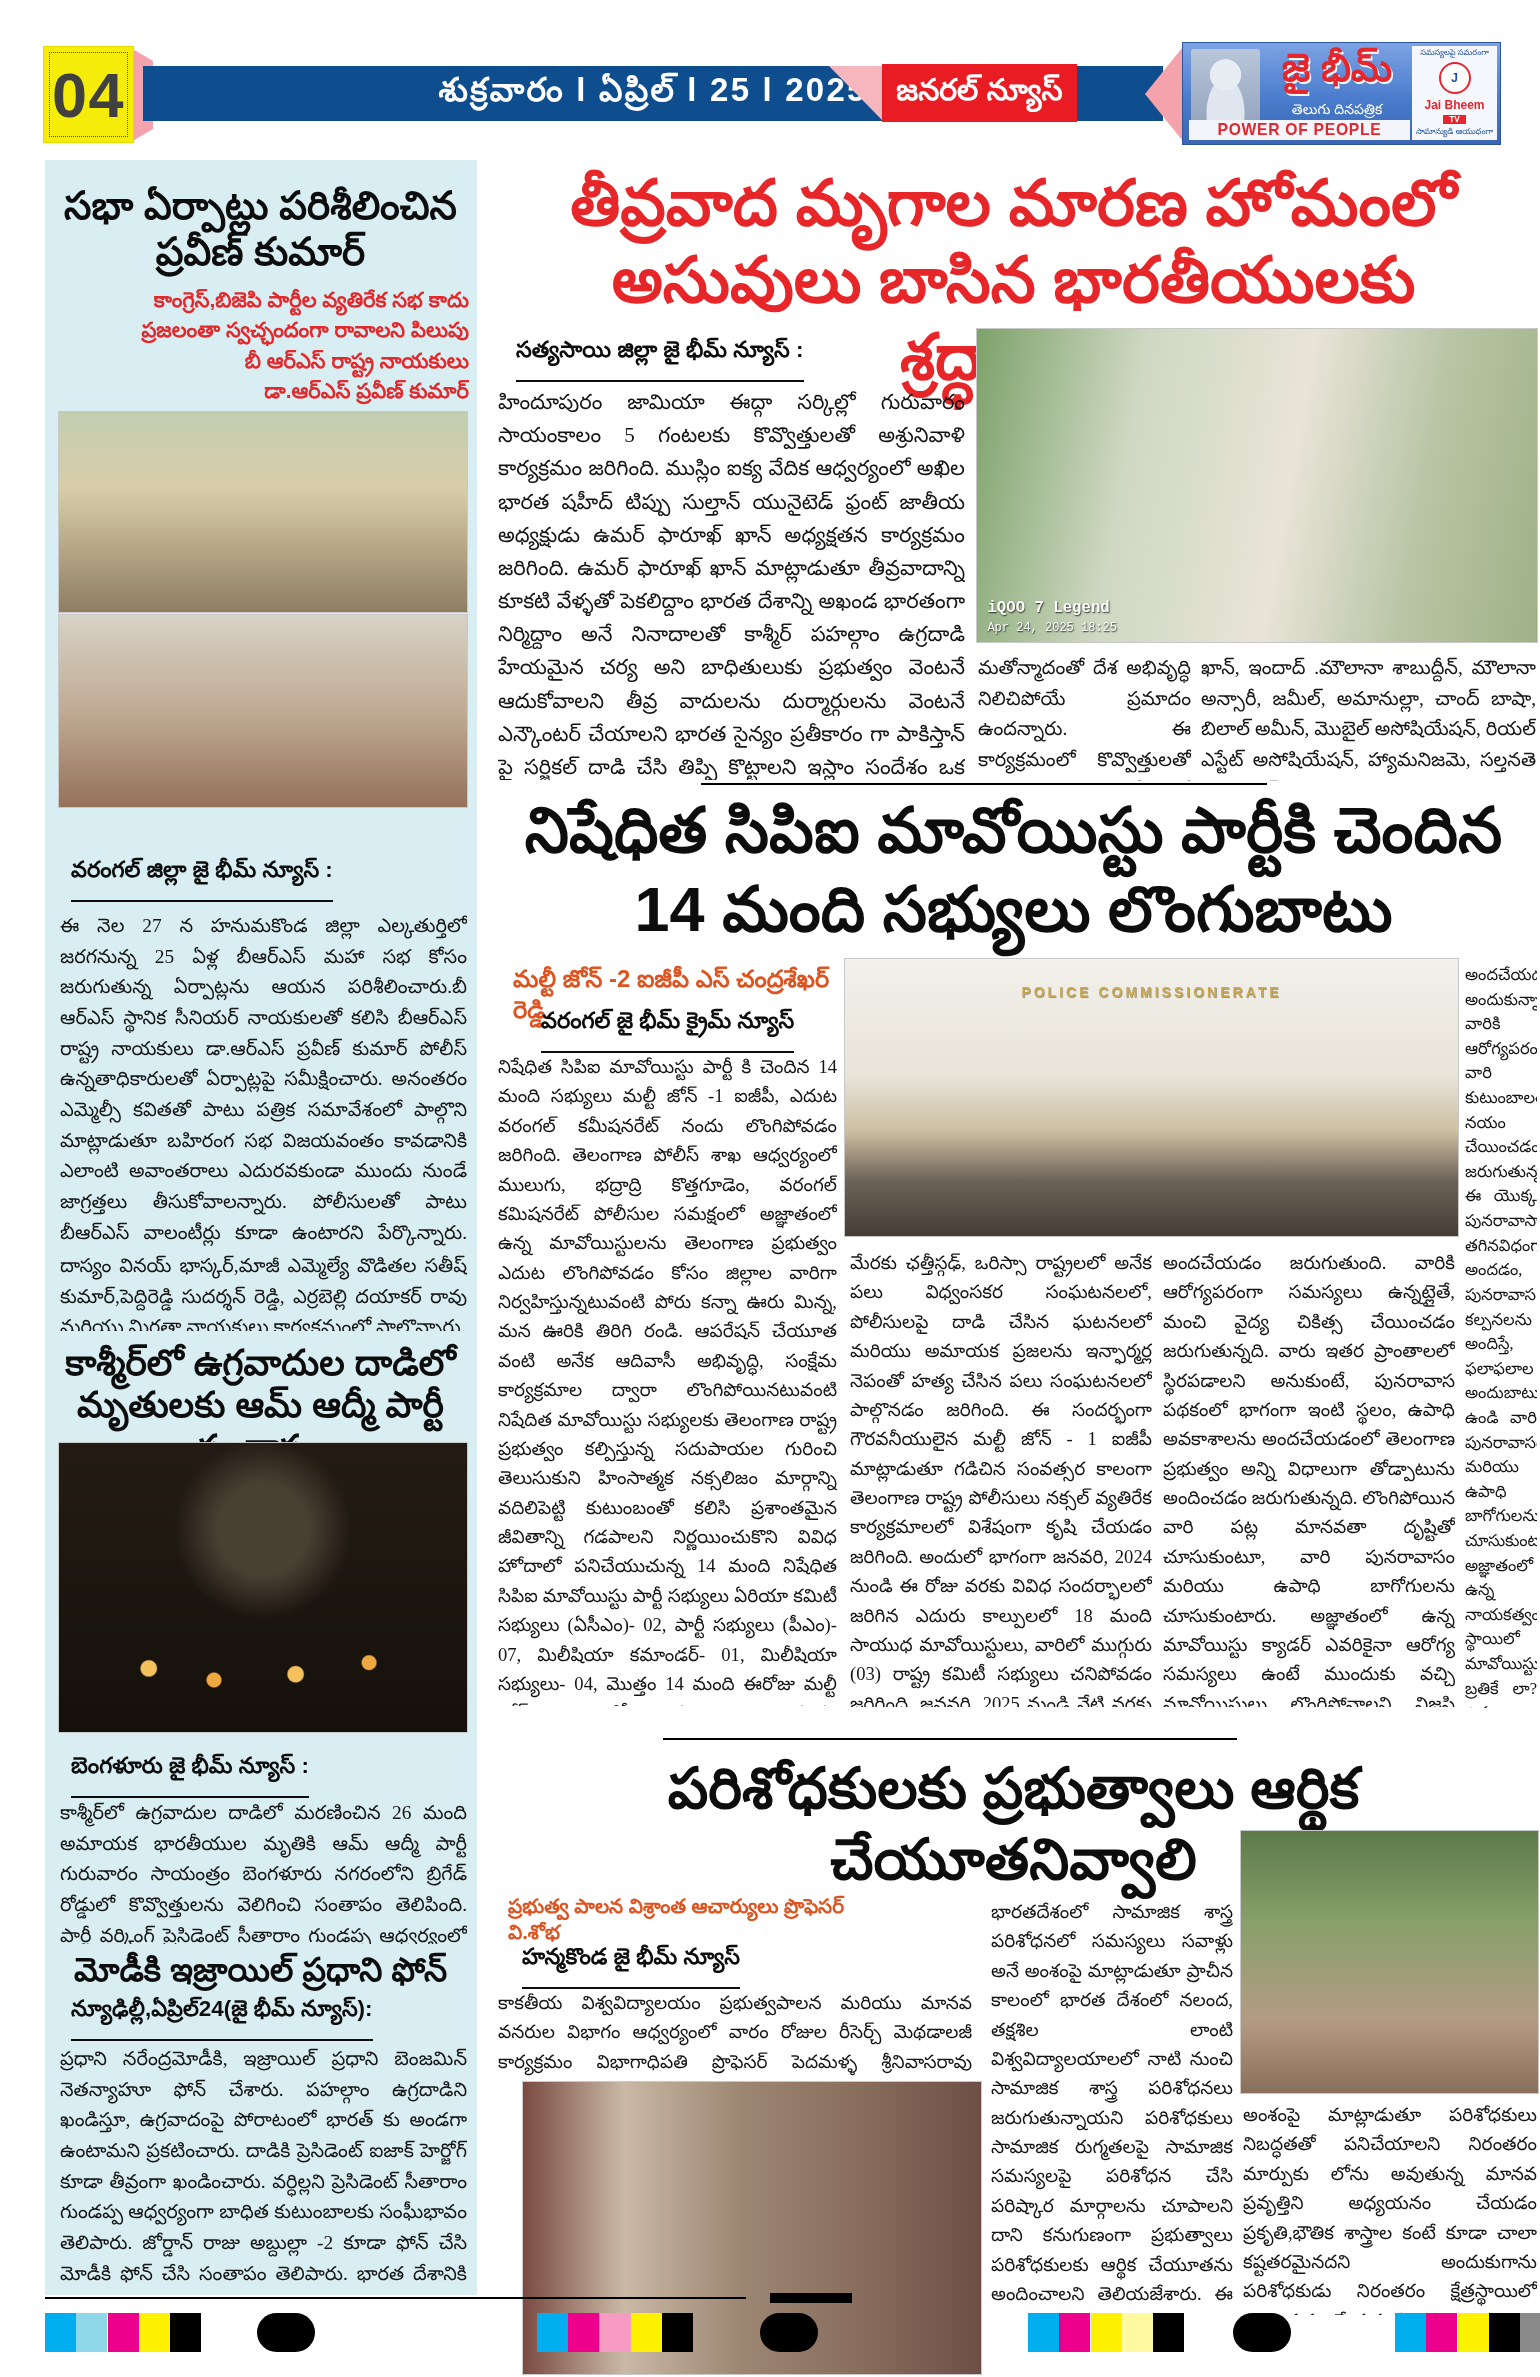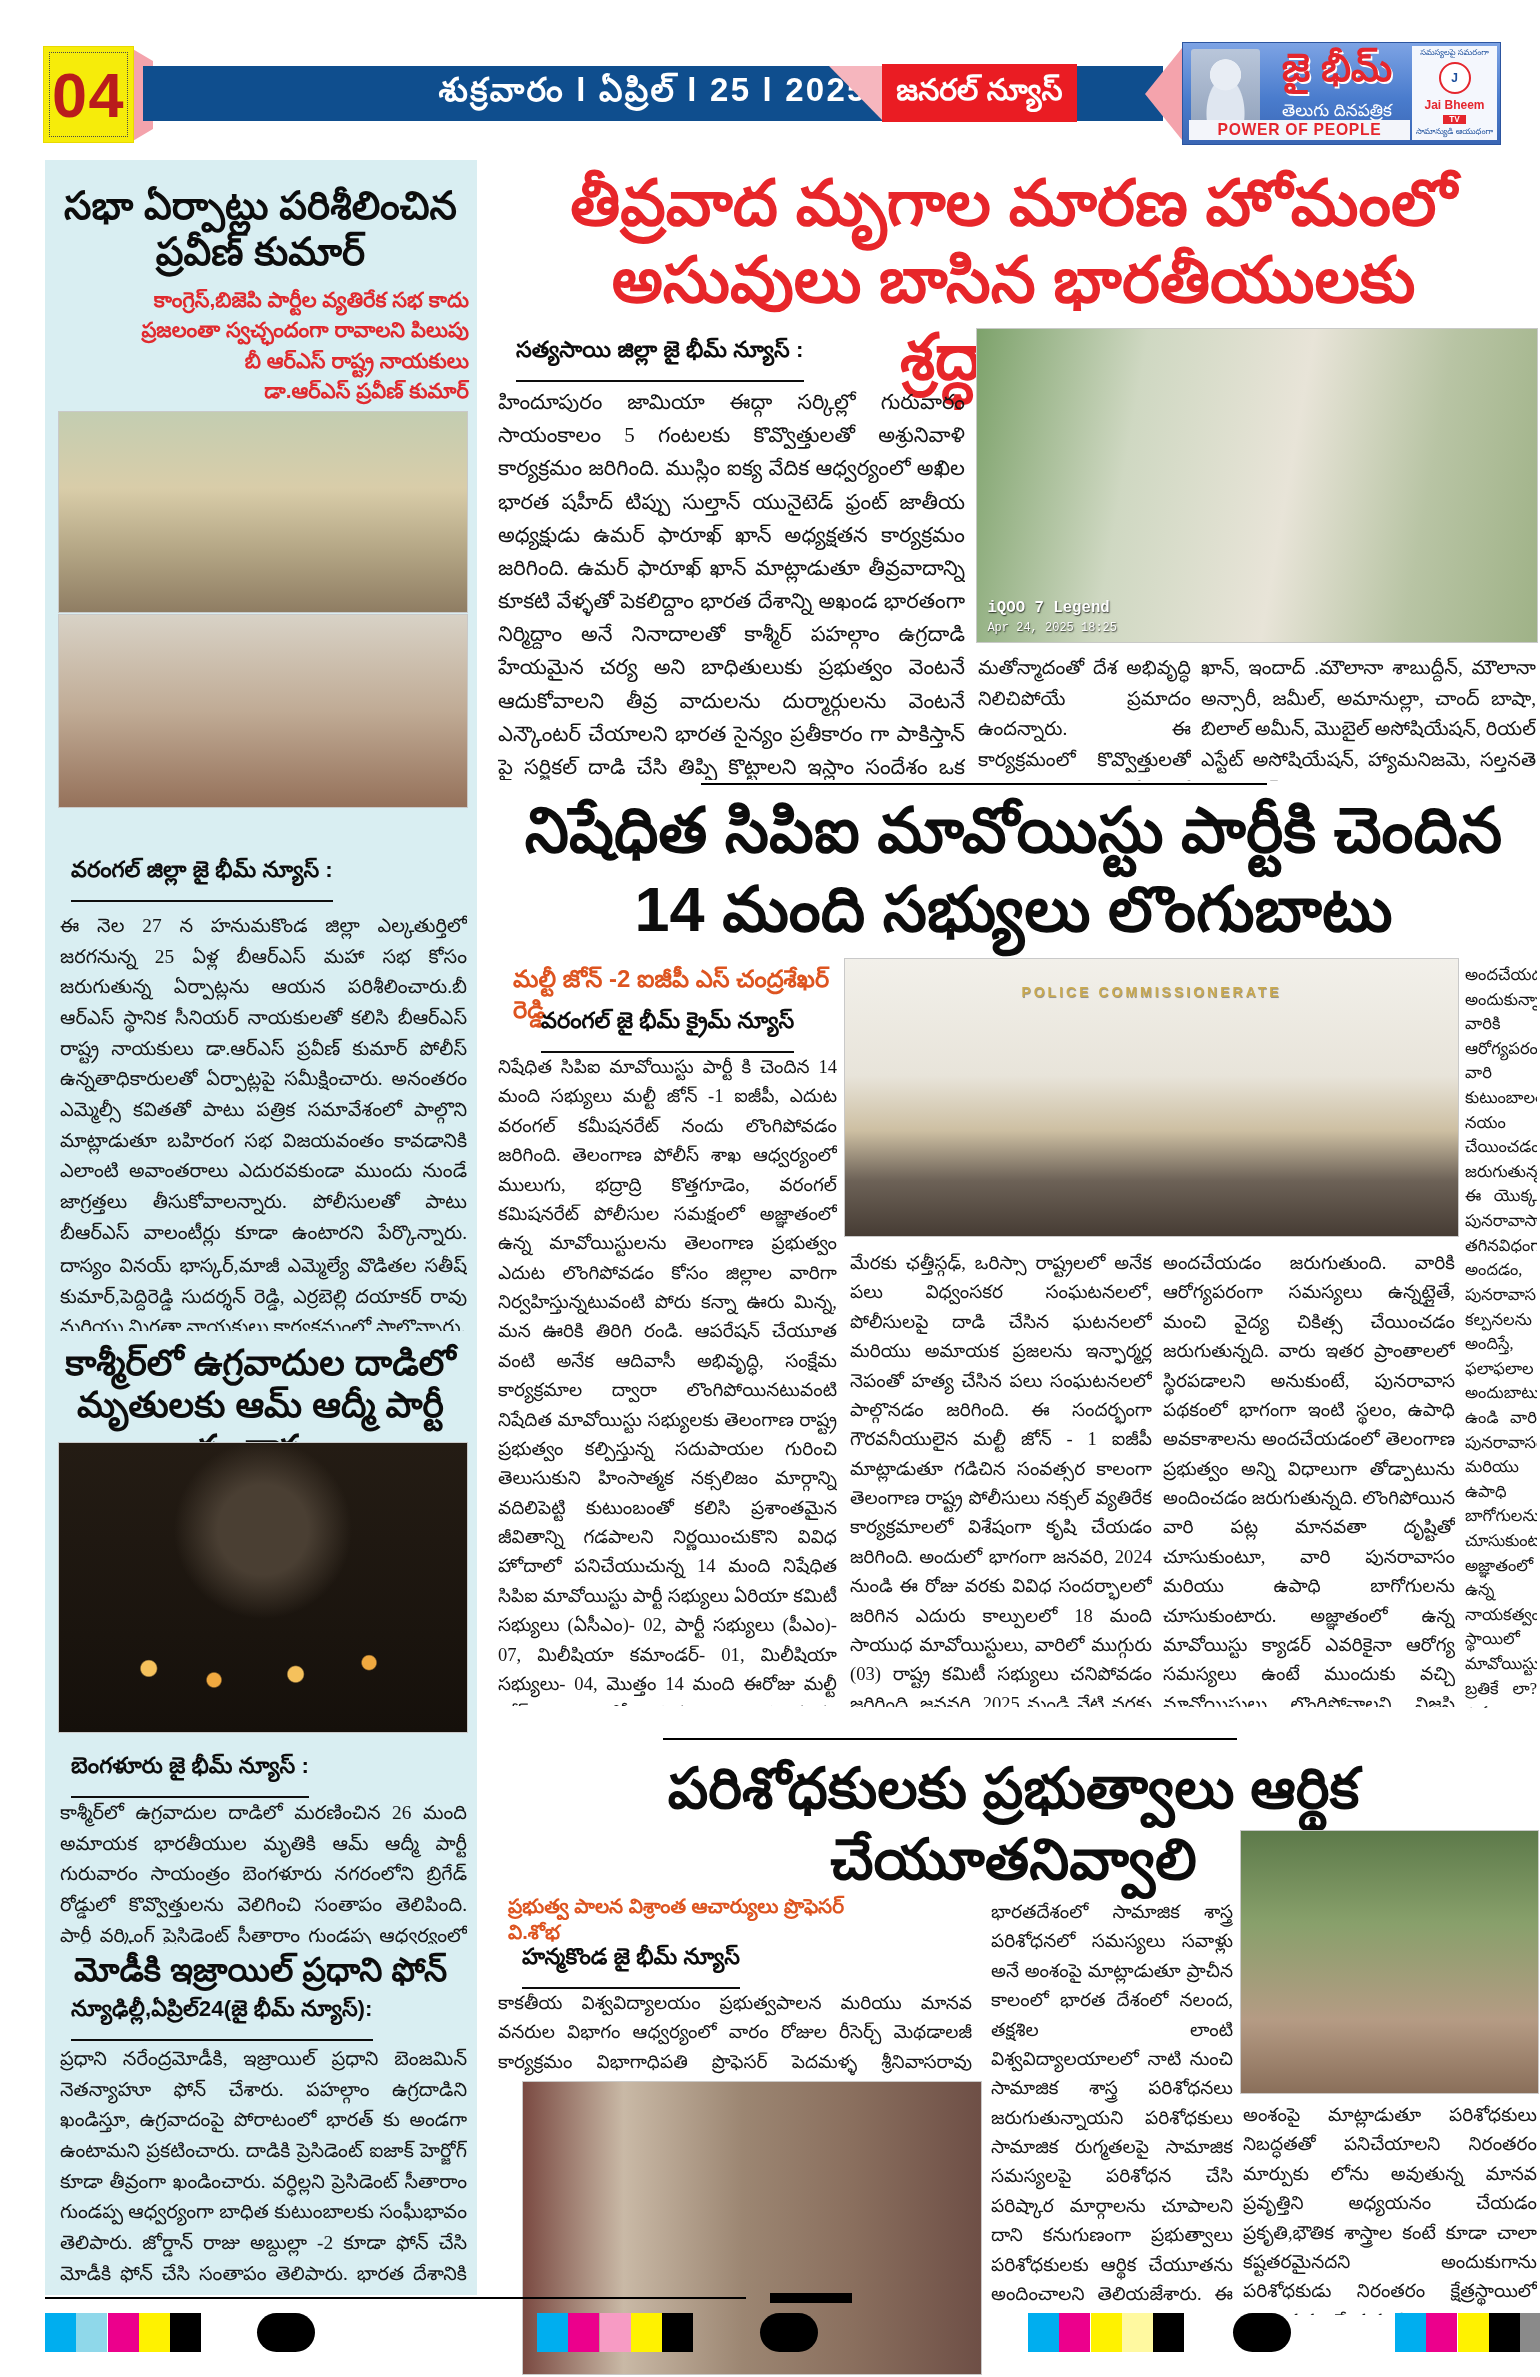--- a/index.html
+++ b/index.html
@@ -2,38 +2,38 @@
 <html style="font-size:12px"><head>
 <meta charset="utf-8">
 <style>
   html,body{margin:0;padding:0;background:#ffffff;}
   #page{position:relative;width:1541px;height:2377px;background:#ffffff;overflow:hidden;
         font-family:"Liberation Serif",serif;color:#1a1a1a;}
   .abs{position:absolute;}
   
   .pageno-box{background:#f6ec0a;border:1.5px solid #e8d900;}
   .pageno-inner{position:absolute;inset:5.2px;border:1.5px dotted #4a4a4a;display:flex;align-items:center;justify-content:center;}
-  .pageno{font-family:"Liberation Sans",sans-serif;font-weight:900;font-size:63px;color:#b91c1c;letter-spacing:1.5px;}
+  .pageno{font-family:"Liberation Sans",sans-serif;font-weight:900;font-size:63px;color:#404040;letter-spacing:1.5px;}
   .pink-edge{background:#f4a3ac;clip-path:polygon(0 0,100% 14%,100% 86%,0 100%);}
   .date-bar{background:#0f4e8e;display:flex;align-items:center;justify-content:center;}
   .date-text{font-family:"Liberation Sans",sans-serif;font-weight:bold;font-size:33px;color:#ffffff;letter-spacing:2.2px;}
   .pink-tri{background:#f6b6be;clip-path:polygon(0 0,100% 0,100% 100%);}
   .section-box{background:#ea1c23;display:flex;align-items:center;justify-content:center;}
   .section-text{font-family:"Liberation Sans",sans-serif;font-weight:bold;font-size:30px;color:#ffffff;}
   .mast-arrow{background:#f4a3ac;clip-path:polygon(100% 0,0 50%,100% 100%);}
   .masthead{background:linear-gradient(180deg,#7da3e4 0%,#4a7ccd 55%,#3a66b4 100%);border:0.7px solid #2c55a0;}
   .mast-portrait{position:absolute;left:7.5px;top:6px;width:69px;height:86px;border-radius:3px;
      background:radial-gradient(circle at 50% 30%,#e8edf4 0 22%,transparent 23%),
                 radial-gradient(ellipse at 50% 75%,#dfe6f0 0 38%,transparent 40%),
                 linear-gradient(180deg,#b9c6da,#8fa0ba);}
   .mast-title{position:absolute;left:83px;top:4.5px;width:142px;text-align:center;
      font-family:"Liberation Sans",sans-serif;font-weight:900;font-size:39px;color:#e5262d;
      text-shadow:1.5px 1.5px 0 #ffffff;line-height:1.0;}
   .mast-sub{position:absolute;left:83px;top:58px;width:142px;text-align:center;color:#ffffff;
-     font-family:"Liberation Sans",sans-serif;font-size:17px;}
+     font-family:"Liberation Sans",sans-serif;font-size:14px;}
   .mast-power{position:absolute;left:6px;bottom:4.5px;width:221px;height:19.4px;background:#f3f5fa;
      display:flex;align-items:center;justify-content:center;font-family:"Liberation Sans",sans-serif;
      font-weight:900;font-size:15.7px;color:#e5262d;letter-spacing:0.7px;}
   .mast-right{position:absolute;right:3px;top:3px;width:85px;height:94px;background:#f4f7fd;
      display:flex;flex-direction:column;align-items:center;justify-content:space-between;padding:2.2px 1.5px;box-sizing:border-box;}
   .mast-note{font-family:"Liberation Sans",sans-serif;font-size:8.2px;color:#1c4f9c;text-align:center;}
   .tv-circle{width:28px;height:28px;border-radius:50%;background:#ffffff;border:2.2px solid #e5262d;
      display:flex;align-items:center;justify-content:center;font-family:"Liberation Sans",sans-serif;
      font-weight:900;color:#1c4f9c;font-size:12px;}
   .tv-name{font-family:"Liberation Sans",sans-serif;font-weight:900;font-size:12px;color:#e5262d;}

